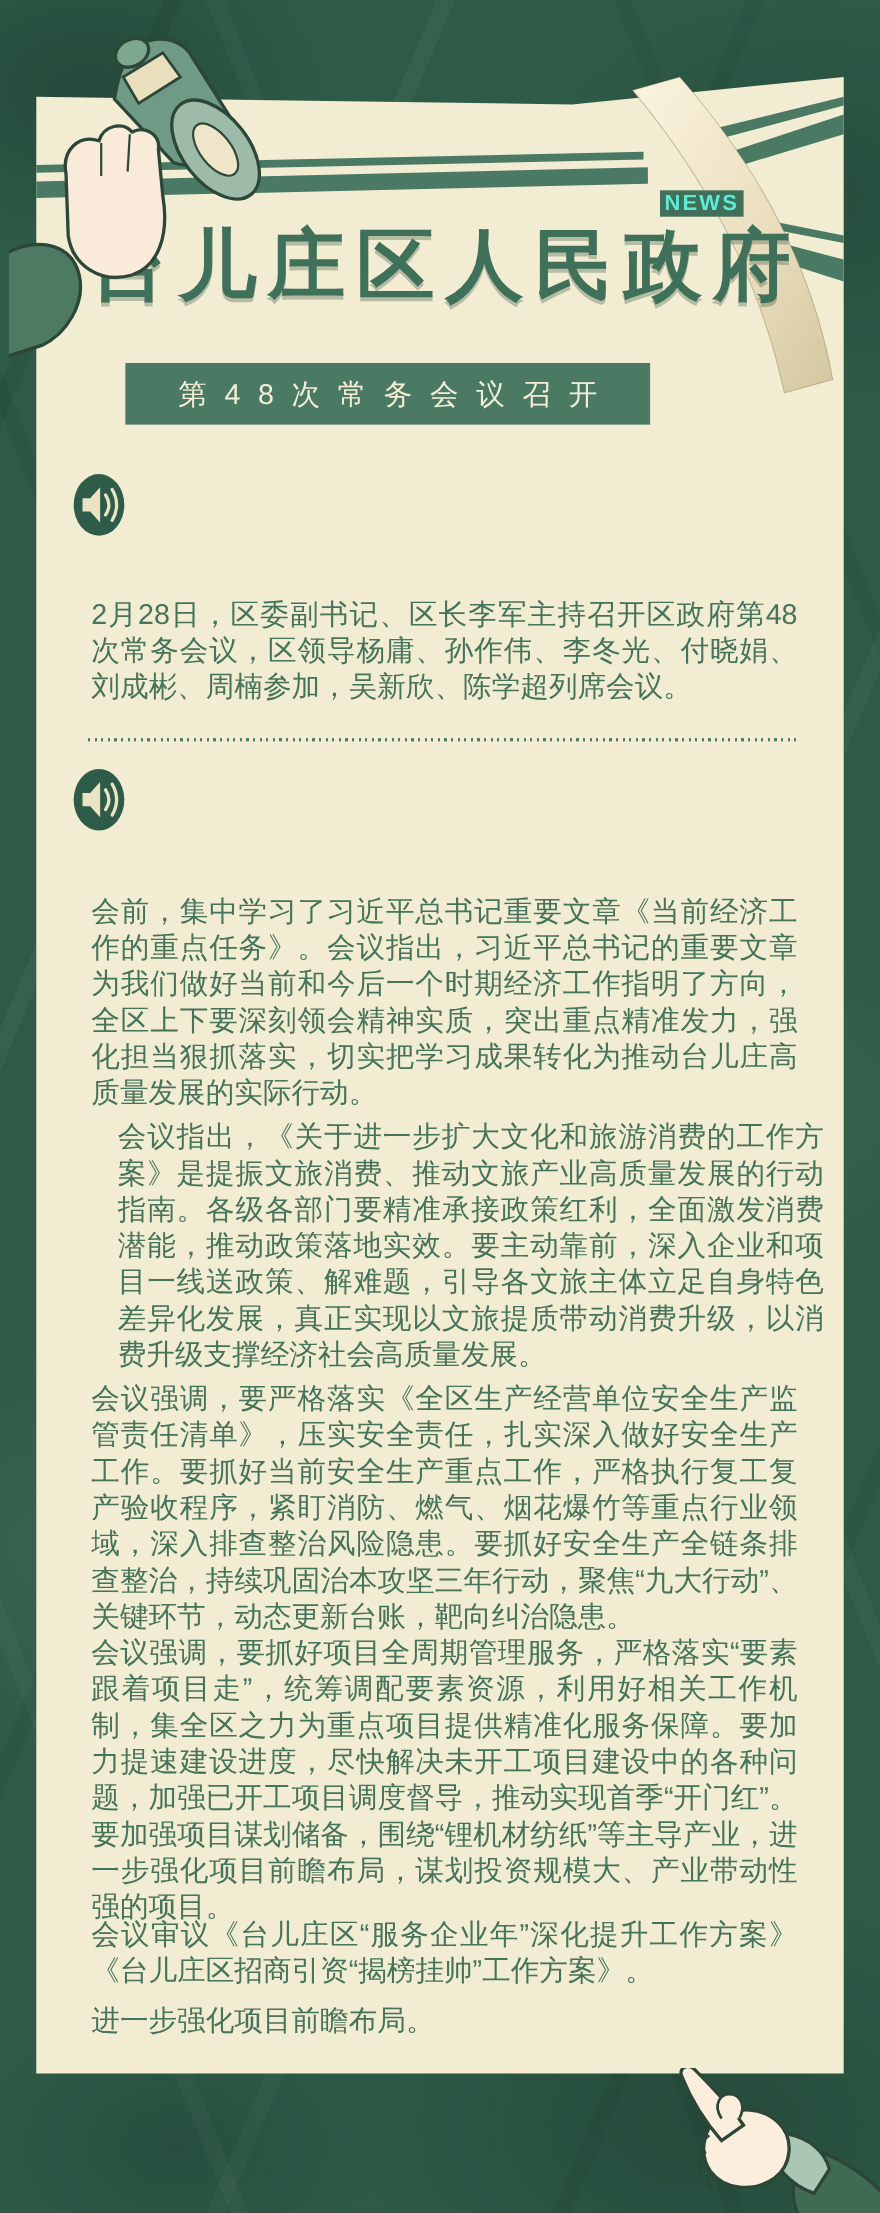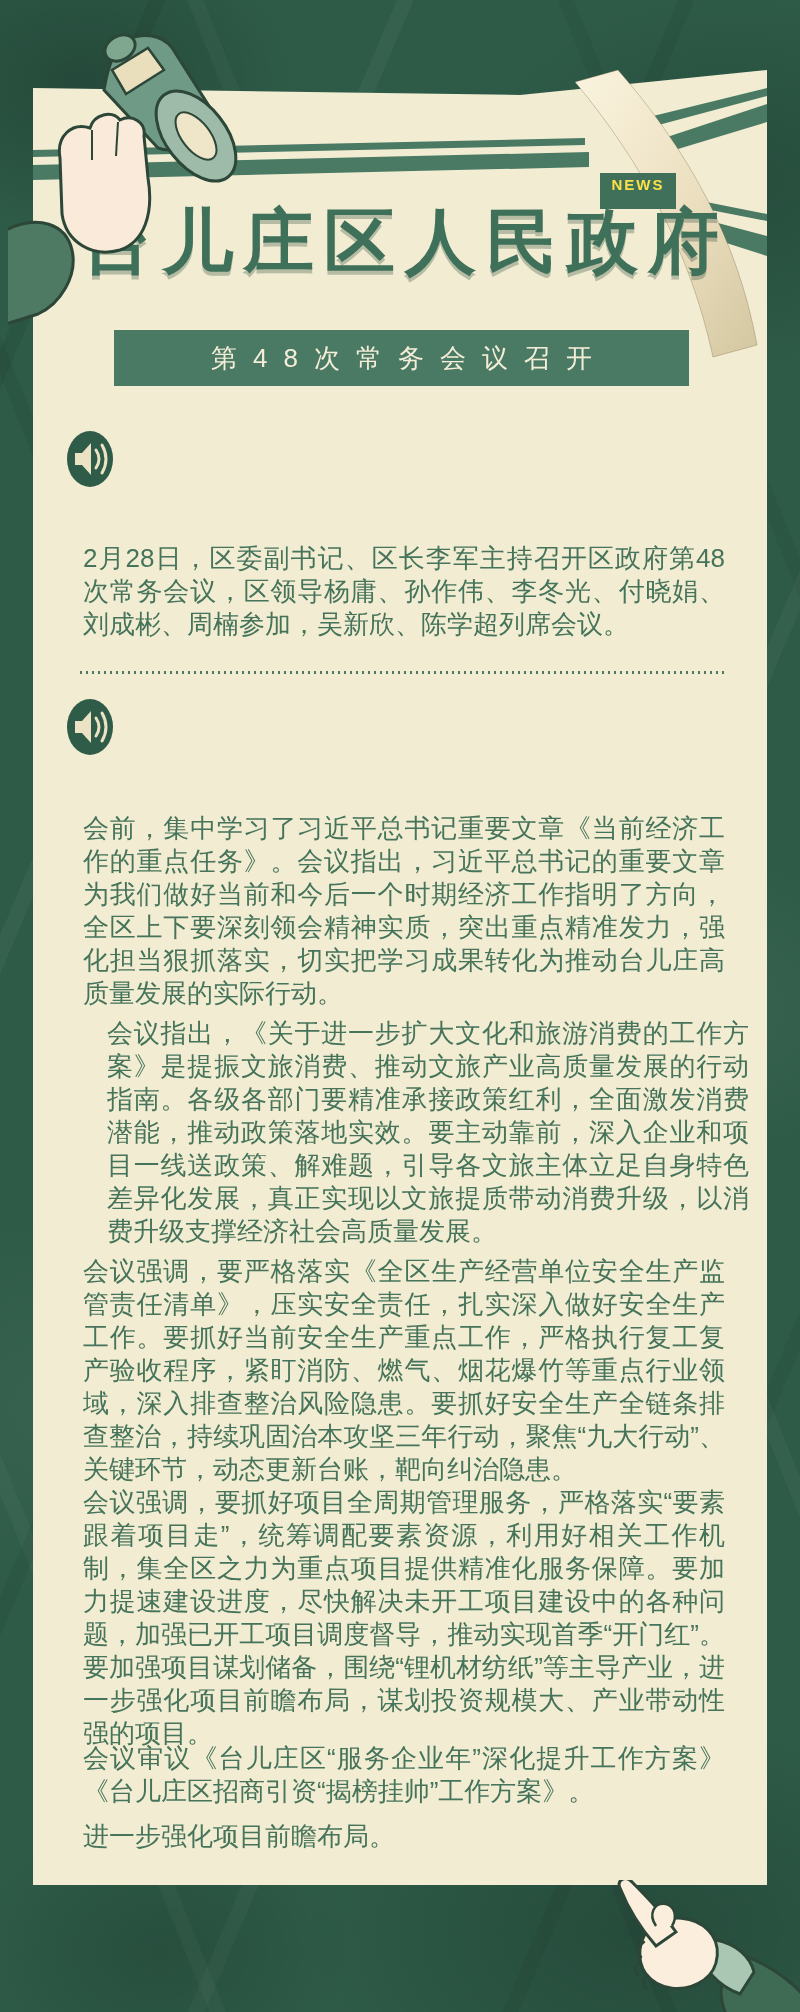--- a/index.html
+++ b/index.html
@@ -20,32 +20,32 @@
       radial-gradient(ellipse 300px 220px at 20% 97%, rgba(0,0,0,.14), transparent 65%),
       linear-gradient(113deg, transparent 0 9%, rgba(0,0,0,.07) 9% 10%, transparent 10% 24%, rgba(255,255,255,.035) 24% 25%, transparent 25% 41%, rgba(0,0,0,.06) 41% 42%, transparent 42% 63%, rgba(255,255,255,.03) 63% 64%, transparent 64% 82%, rgba(0,0,0,.05) 82% 83%, transparent 83%),
       linear-gradient(248deg, transparent 0 14%, rgba(0,0,0,.05) 14% 15%, transparent 15% 37%, rgba(255,255,255,.03) 37% 38%, transparent 38% 58%, rgba(0,0,0,.06) 58% 59%, transparent 59% 86%, rgba(255,255,255,.03) 86% 87%, transparent 87%);
   }
   .header-art{position:absolute;left:0;top:0;z-index:1;}
   .card-body{
     position:absolute;left:33px;top:360px;width:734px;height:1525px;
     background:#f2ecd2;z-index:1;
   }
   .news-badge{
-    position:absolute;left:600px;top:173px;width:76px;height:36px;z-index:3;
-    background:#41705a;color:#fde047;font-weight:bold;font-size:15px;
+    position:absolute;left:600px;top:173px;width:76px;height:24px;z-index:3;
+    background:#41705a;color:#5eead4;font-weight:bold;font-size:20px;
     letter-spacing:2px;text-align:center;line-height:24px;
   }
   .main-title{
     position:absolute;left:33px;top:206px;width:734px;z-index:3;
     text-align:center;font-size:71px;line-height:71px;font-weight:900;
     color:#3f7059;letter-spacing:10px;margin-left:5px;
     text-shadow:0 4px 0 rgba(44,74,59,.30);white-space:nowrap;
   }
   .subtitle-bar{
-    position:absolute;left:114px;top:330px;width:575px;height:56px;z-index:3;
+    position:absolute;left:114px;top:330px;width:477px;height:56px;z-index:3;
     background:#4a7a64;color:#f4eed8;text-align:center;line-height:56px;
     font-size:26px;letter-spacing:16px;padding-left:16px;box-sizing:border-box;
     white-space:nowrap;
   }
   .speaker-icon{position:absolute;z-index:3;}
   .speaker-icon.one{left:66px;top:430px;}
   .speaker-icon.two{left:66px;top:698px;}
   .para{
     position:absolute;left:83px;width:642px;z-index:3;
     font-size:26px;line-height:33px;color:#46745a;text-align:justify;

